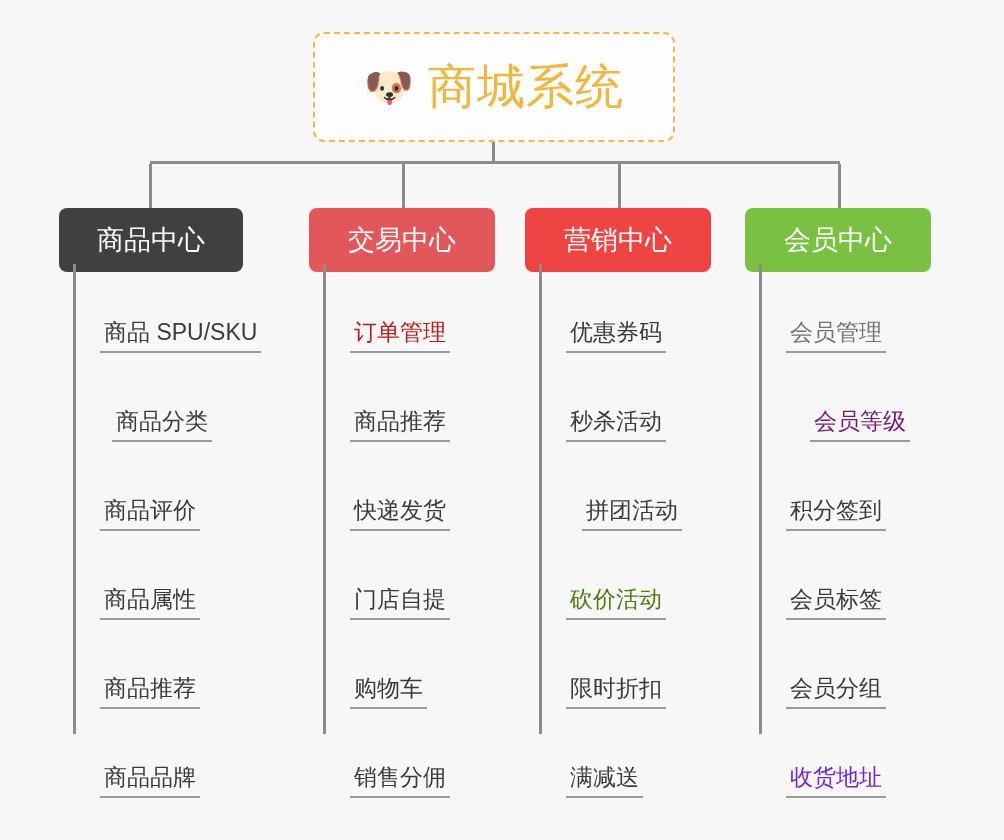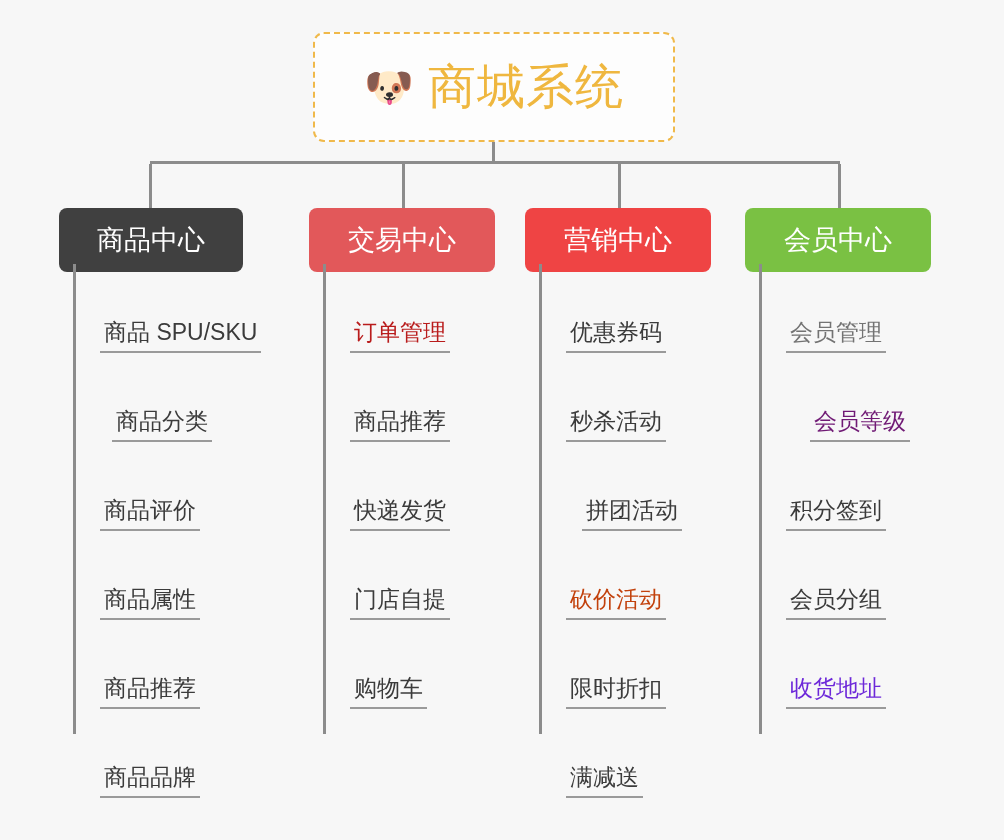--- a/index.html
+++ b/index.html
@@ -213,20 +213,23 @@
           </li>
         <li class="leaf-item">
             <span class="leaf-label" style="color: rgb(59, 59, 59); border-bottom-color: rgb(154, 154, 154);">快递发货</span>
           </li>
         <li class="leaf-item">
             <span class="leaf-label" style="color: rgb(59, 59, 59); border-bottom-color: rgb(154, 154, 154);">门店自提</span>
           </li>
         <li class="leaf-item">
             <span class="leaf-label" style="color: rgb(59, 59, 59); border-bottom-color: rgb(154, 154, 154);">购物车</span>
           </li>
+        <li class="leaf-item">
+            <span class="leaf-label" style="color: rgb(59, 59, 59); border-bottom-color: rgb(154, 154, 154);">销售分佣</span>
+          </li>
       </ul>
     </div>
   </div>
 
   <div class="column col-2">
     <div class="drop" style="background: rgb(140, 140, 140);"></div>
     <div class="cat-header" style="background: #ef4444; width: 186px;">
       <span class="cat-header-label" style="color: rgb(255, 255, 255);">营销中心</span>
     </div>
     <div class="leaf-wrap">
@@ -235,21 +238,21 @@
         <li class="leaf-item">
             <span class="leaf-label" style="color: rgb(59, 59, 59); border-bottom-color: rgb(154, 154, 154);">优惠券码</span>
           </li>
         <li class="leaf-item">
             <span class="leaf-label" style="color: rgb(59, 59, 59); border-bottom-color: rgb(154, 154, 154);">秒杀活动</span>
           </li>
         <li class="leaf-item">
             <span class="leaf-label" style="color: rgb(59, 59, 59); border-bottom-color: rgb(154, 154, 154); margin-left: 16px;">拼团活动</span>
           </li>
         <li class="leaf-item">
-            <span class="leaf-label" style="color: #c2410c; border-bottom-color: rgb(154, 154, 154);">砍价活动</span>
+            <span class="leaf-label" style="color: #4d7c0f; border-bottom-color: rgb(154, 154, 154);">砍价活动</span>
           </li>
         <li class="leaf-item">
             <span class="leaf-label" style="color: rgb(59, 59, 59); border-bottom-color: rgb(154, 154, 154);">限时折扣</span>
           </li>
         <li class="leaf-item">
             <span class="leaf-label" style="color: rgb(59, 59, 59); border-bottom-color: rgb(154, 154, 154);">满减送</span>
           </li>
       </ul>
     </div>
   </div>
@@ -265,20 +268,23 @@
         <li class="leaf-item">
             <span class="leaf-label" style="color: #737373; border-bottom-color: rgb(154, 154, 154);">会员管理</span>
           </li>
         <li class="leaf-item">
             <span class="leaf-label" style="color: #701a75; border-bottom-color: rgb(154, 154, 154); margin-left: 24px;">会员等级</span>
           </li>
         <li class="leaf-item">
             <span class="leaf-label" style="color: rgb(59, 59, 59); border-bottom-color: rgb(154, 154, 154);">积分签到</span>
           </li>
         <li class="leaf-item">
+            <span class="leaf-label" style="color: rgb(59, 59, 59); border-bottom-color: rgb(154, 154, 154);">会员标签</span>
+          </li>
+        <li class="leaf-item">
             <span class="leaf-label" style="color: rgb(59, 59, 59); border-bottom-color: rgb(154, 154, 154); text-align: center;">会员分组</span>
           </li>
         <li class="leaf-item">
             <span class="leaf-label" style="color: #6d28d9; border-bottom-color: rgb(154, 154, 154);">收货地址</span>
           </li>
       </ul>
     </div>
   </div>
 
 </div>

